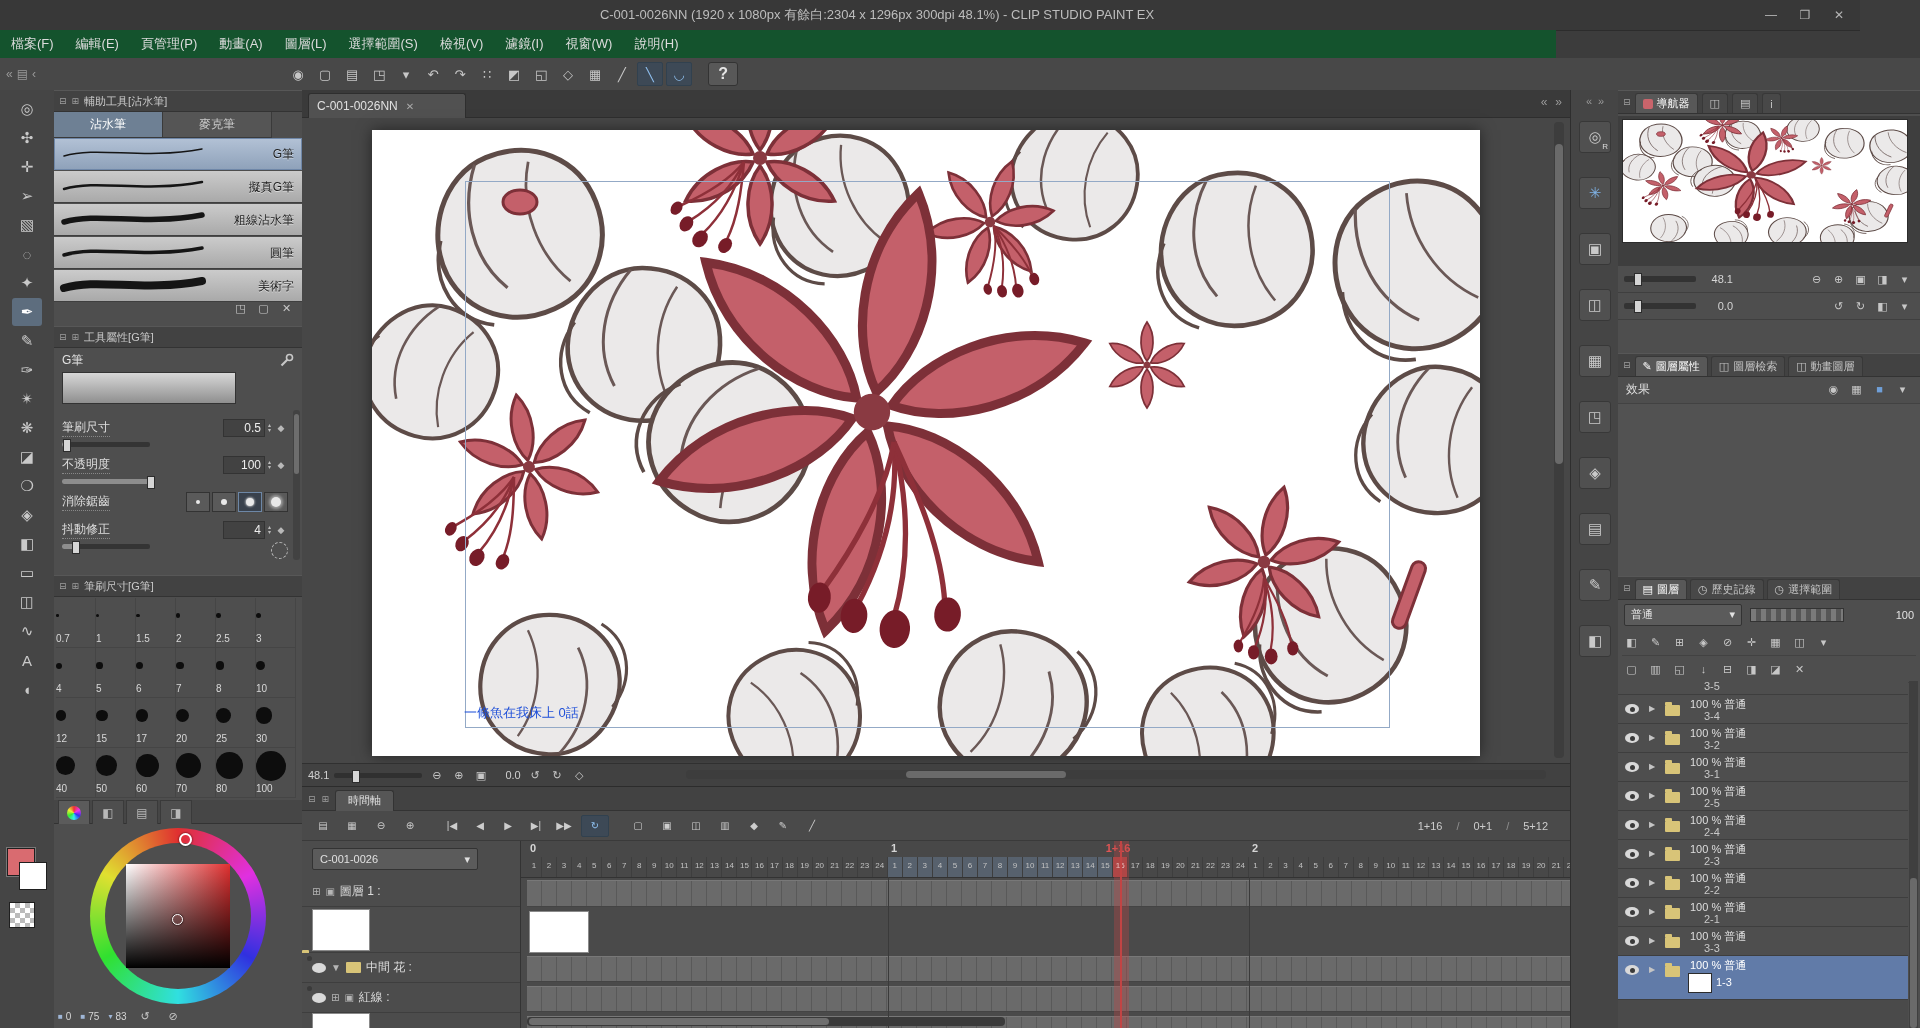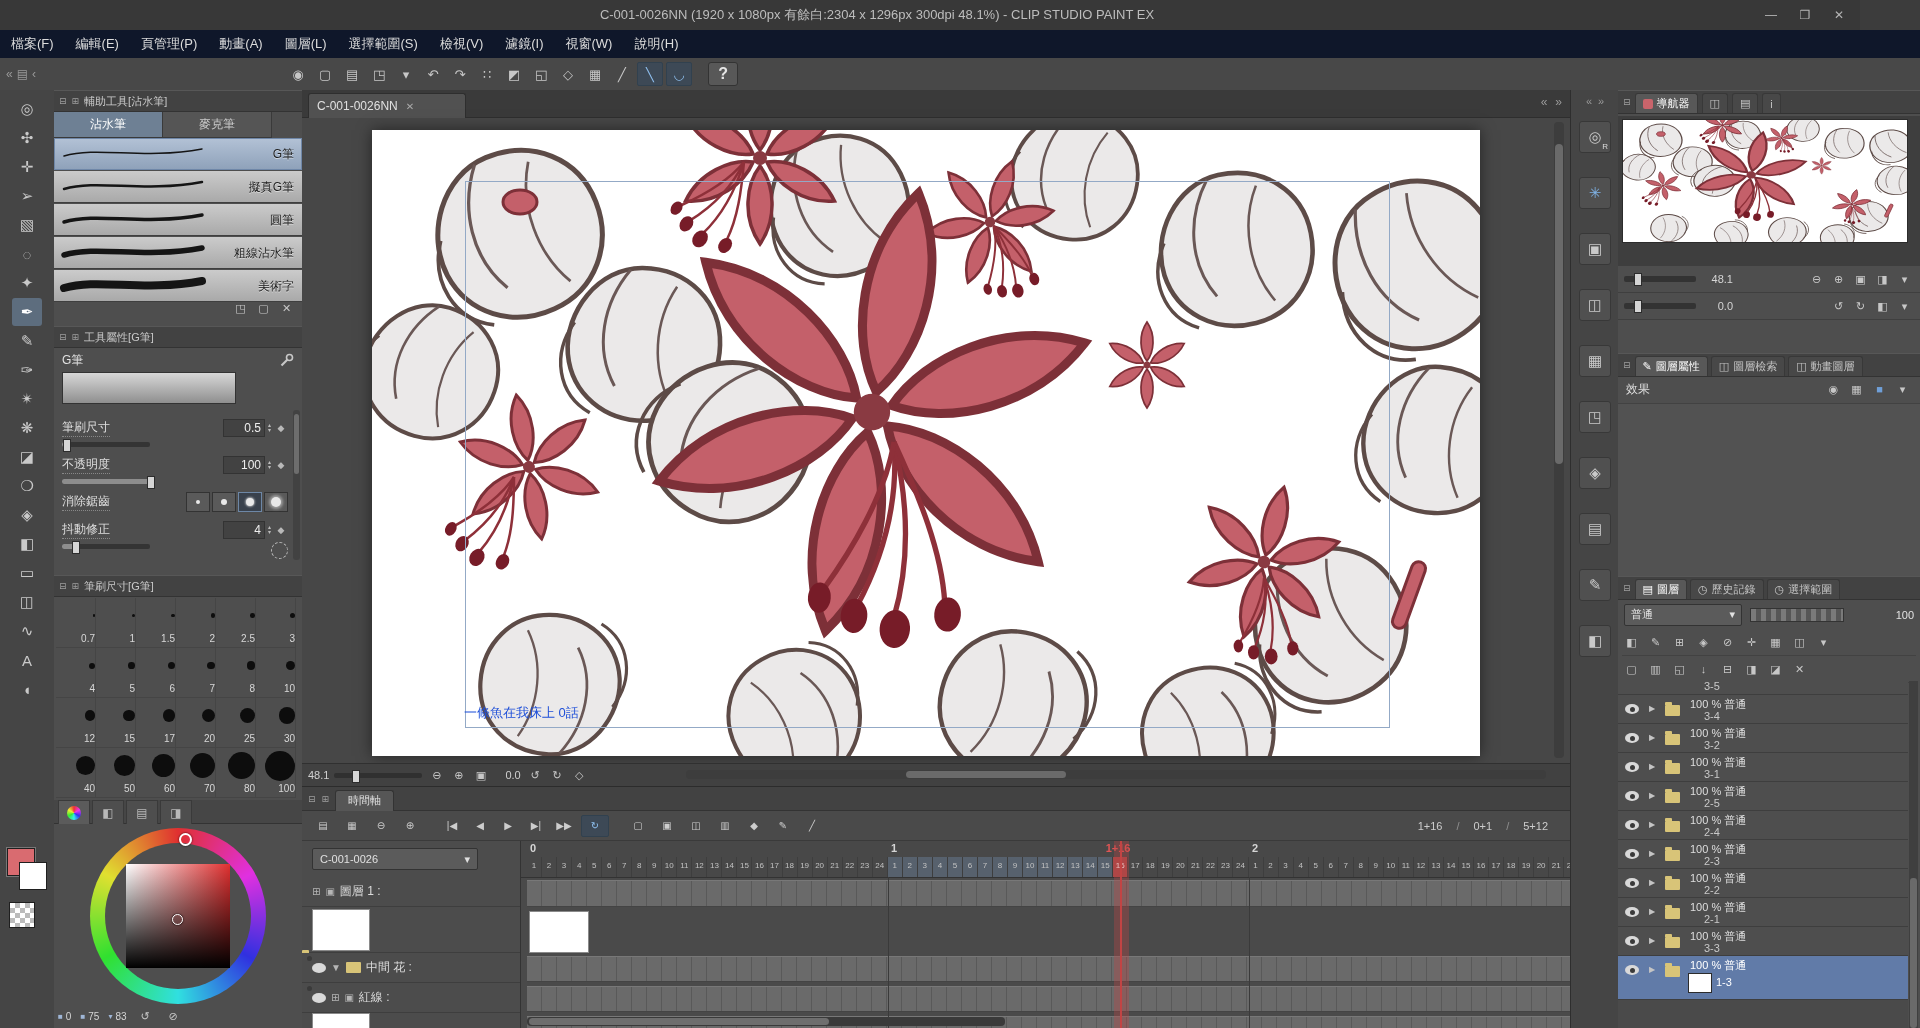--- a/index.html
+++ b/index.html
@@ -7,21 +7,21 @@
     -webkit-font-smoothing:antialiased;user-select:none}
   #app{position:absolute;inset:0}
 
   
   #titlebar{position:absolute;left:0;top:0;width:1860px;height:30px;background:#383838;
     display:flex;align-items:center;border-bottom:1px solid #2c2c2c}
   #titlebar .wtitle{flex:1;text-align:center;font-size:13px;color:#bdbdbd}
   #winbtns{display:flex;margin-right:4px}
   #winbtns .wb{width:34px;height:26px;display:flex;align-items:center;justify-content:center;
     color:#b5b5b5;font-size:12px}
-  #menubar{position:absolute;left:0;top:30px;width:1920px;height:28px;background:#0f172a;
+  #menubar{position:absolute;left:0;top:30px;width:1556px;height:28px;background:#14532d;
     display:flex;align-items:center;border-bottom:1px solid #f9a8d4}
   .mitem{padding:0 11px;font-size:13px;color:#dcdcdc;line-height:28px}
   #toolbar{position:absolute;left:0;top:58px;width:1920px;height:32px;background:#484848;
     display:flex;align-items:center;border-bottom:1px solid #2e2e2e}
   #toolbar-left{display:flex;gap:4px;margin-left:6px;color:#9a9a9a;font-size:12px}
   #toolbar-icons{display:flex;gap:3px;margin-left:250px;align-items:center}
   .ibtn{width:24px;height:22px;display:flex;align-items:center;justify-content:center;
     color:#c7c7c7;font-size:13px;border-radius:2px}
   .ibtn.on{color:#8fc0f0;background:#3d4956;border:1px solid #31414f}
   .ibtn.sm{width:19px;height:17px;font-size:11px}
@@ -87,21 +87,21 @@
   .aab.aa2::after{width:8px;height:8px;box-shadow:0 0 2px 1px rgba(233,233,233,.6)}
   .aab.aa3::after{width:10px;height:10px;box-shadow:0 0 3px 2px rgba(233,233,233,.5)}
   #prop-extra{position:absolute;right:14px;top:452px;display:flex;gap:8px;align-items:center}
   .dashcirc{width:15px;height:15px;border:1.5px dashed #b9b9b9;border-radius:50%}
   #prop-scroll{position:absolute;right:2px;top:320px;width:7px;height:150px;background:#424242;border-radius:3px}
   #prop-scroll .thumb{position:absolute;left:1px;top:4px;width:5px;height:60px;background:#6d6d6d;border-radius:3px}
   #size-head{top:485px}
   #size-grid{position:absolute;left:2px;top:508px;width:240px;display:grid;
     grid-template-columns:repeat(6,40px);grid-auto-rows:50px}
   .scell{border:1px solid #454545;border-width:0 1px 1px 0;display:flex;flex-direction:column;
-    align-items:flex-end;justify-content:flex-end;padding-bottom:3px;box-sizing:border-box}
+    align-items:flex-start;justify-content:flex-end;padding-bottom:3px;box-sizing:border-box}
   .sdot{border-radius:50%;background:#0d0d0d;margin-bottom:auto;margin-top:auto}
   .snum{font-size:10px;color:#d8d8d8}
   #color-tabs{position:absolute;left:0;top:710px;width:248px;height:24px;display:flex;gap:2px;
     padding-left:4px;box-sizing:border-box;background:#464646;border-bottom:1px solid #333}
   .ctab{width:30px;height:23px;display:flex;align-items:center;justify-content:center;background:#4e4e4e;
     color:#b9b9b9;font-size:12px;border:1px solid #3a3a3a;border-bottom:none}
   .ctab.on{background:#5b5b5b}
   .cwheelmini{width:14px;height:14px;border-radius:50%;
     background:conic-gradient(#e33,#e3e,#33e,#3ee,#3e3,#ee3,#e33)}
   #wheel{position:absolute;left:0;top:734px;width:248px;height:182px}
@@ -353,29 +353,29 @@
           <span class="blab">G筆</span>
         </div>
         <div class="brow">
           <svg width="150" height="24" viewBox="0 0 150 24">
             <path d="M6 15 C40 5 85 19 144 8" fill="none" stroke="#151515" stroke-linecap="round" stroke-width="2.5"></path>
           </svg>
           <span class="blab">擬真G筆</span>
         </div>
         <div class="brow">
           <svg width="150" height="24" viewBox="0 0 150 24">
+            <path d="M6 15 C40 5 85 19 144 8" fill="none" stroke="#151515" stroke-linecap="round" stroke-width="5.5"></path>
+          </svg>
+          <span class="blab">粗線沾水筆</span>
+        </div>
+        <div class="brow">
+          <svg width="150" height="24" viewBox="0 0 150 24">
             <path d="M6 15 C40 5 85 19 144 8" fill="none" stroke="#151515" stroke-linecap="round" stroke-width="3.5"></path>
           </svg>
           <span class="blab">圓筆</span>
-        </div>
-        <div class="brow">
-          <svg width="150" height="24" viewBox="0 0 150 24">
-            <path d="M6 15 C40 5 85 19 144 8" fill="none" stroke="#151515" stroke-linecap="round" stroke-width="5.5"></path>
-          </svg>
-          <span class="blab">粗線沾水筆</span>
         </div>
         <div class="brow">
           <svg width="150" height="24" viewBox="0 0 150 24">
             <path d="M6 15 C40 5 85 19 144 8" fill="none" stroke="#151515" stroke-linecap="round" stroke-width="8"></path>
           </svg>
           <span class="blab">美術字</span>
         </div>
       </div>
     <div id="subtool-foot">
         <div class="ibtn sm">◳</div>

